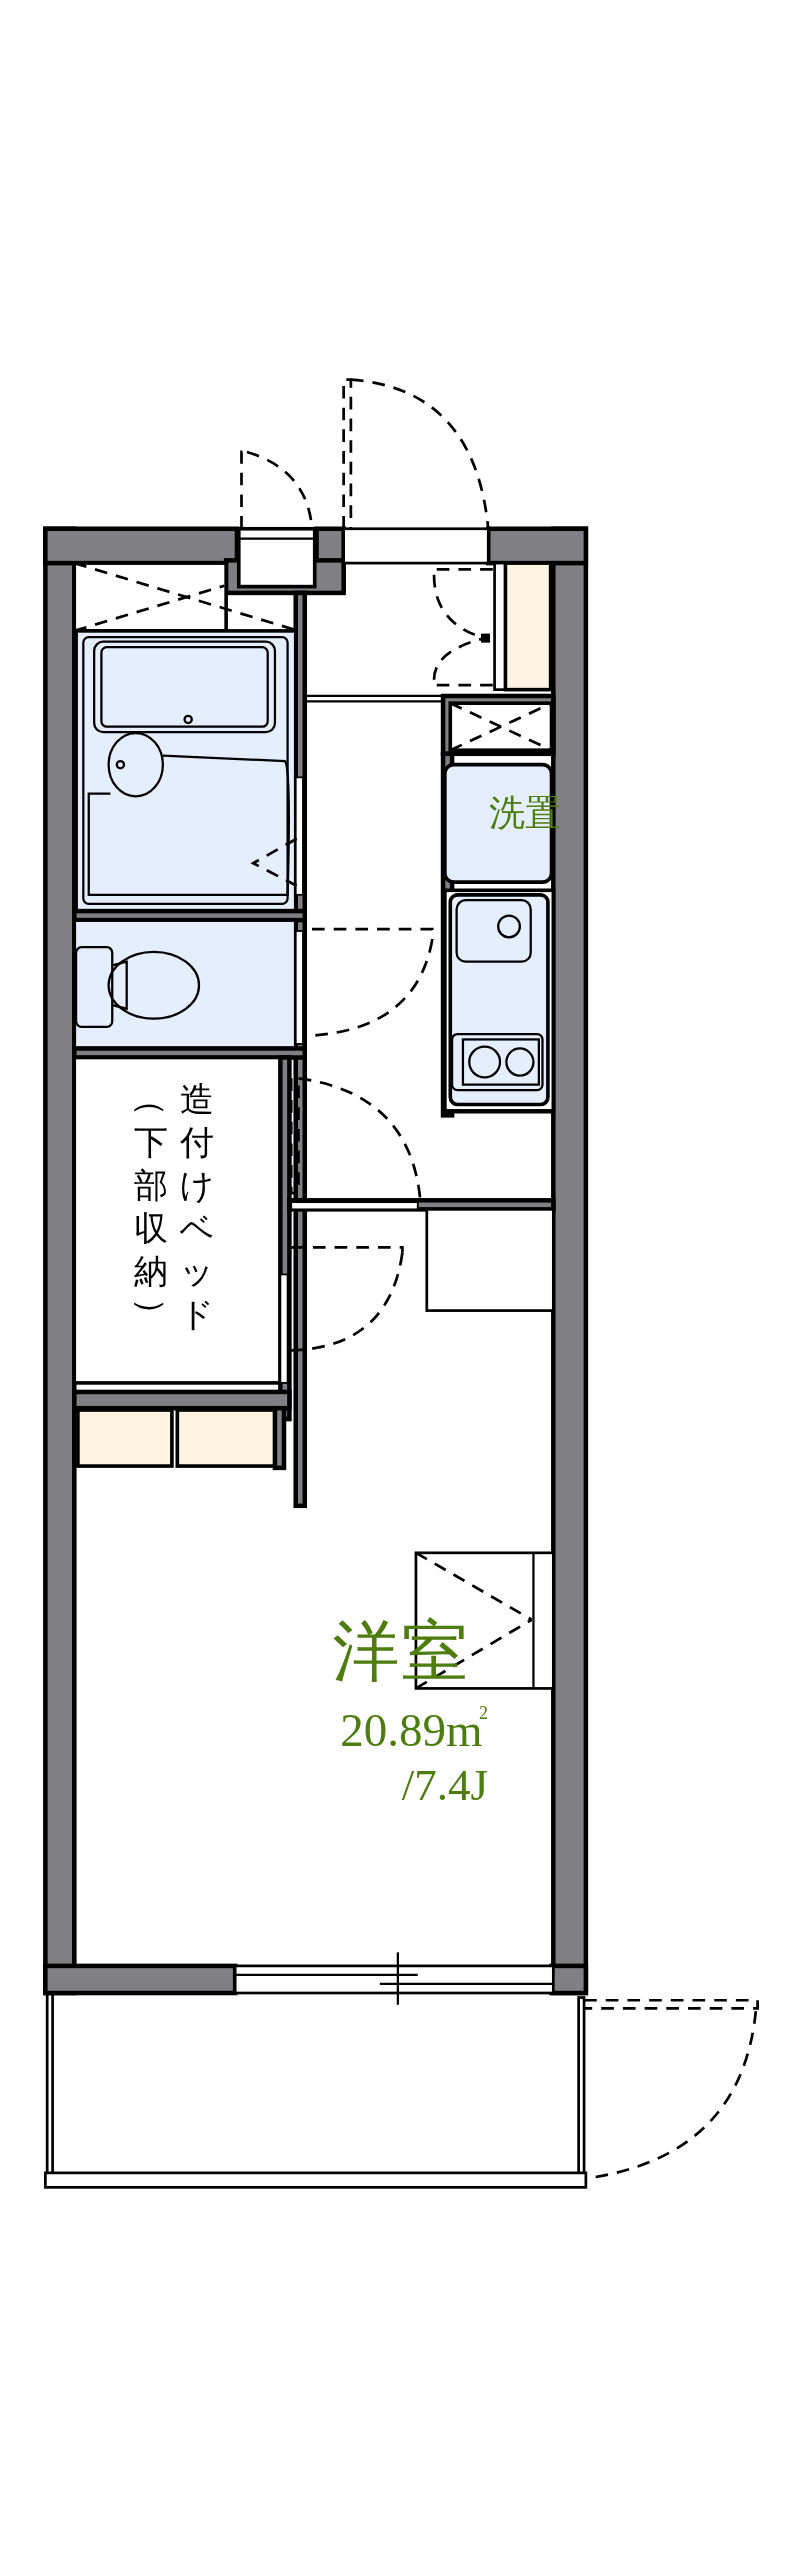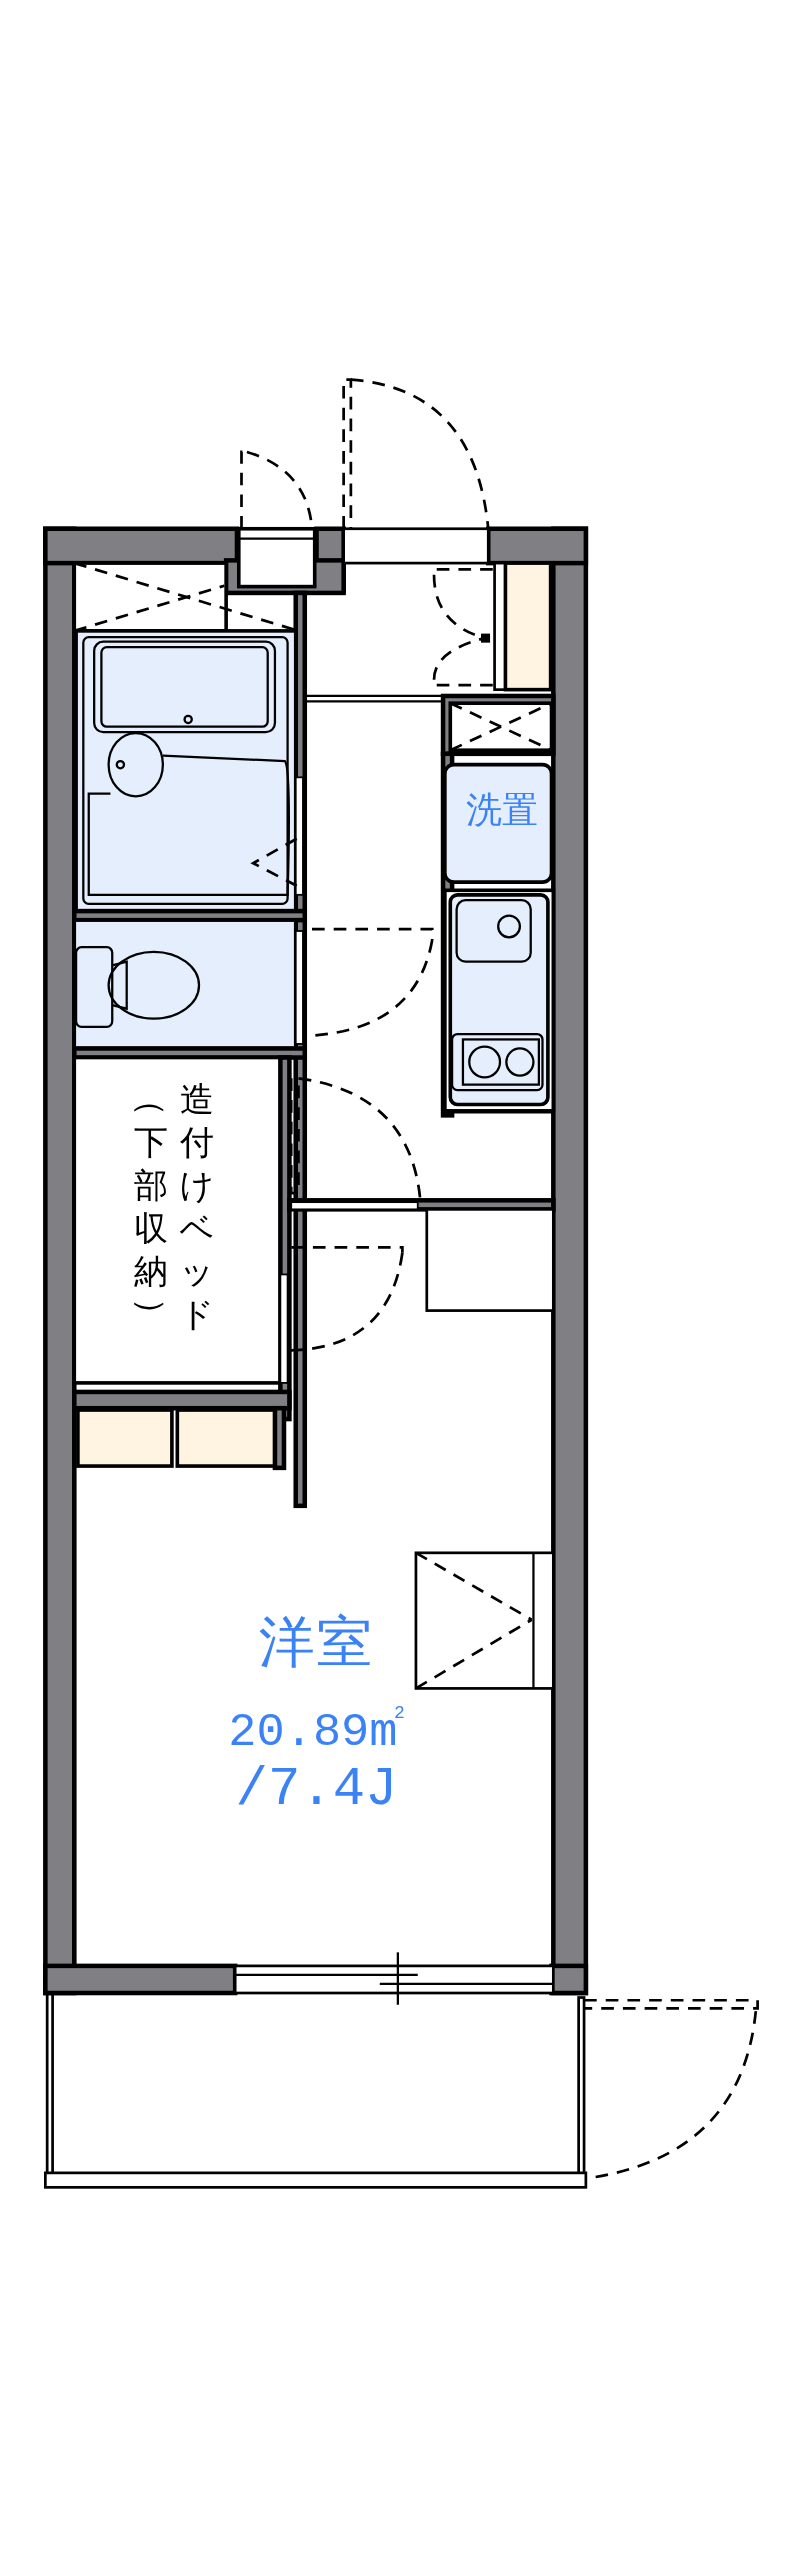--- a/index.html
+++ b/index.html
@@ -1,22 +1,22 @@
 <!DOCTYPE html>
 <html style="font-size:14.5px"><head>
 <meta charset="utf-8">
 <style>
   html, body { margin: 0; padding: 0; background: #ffffff; }
   body { width: 812px; height: 2576px; position: relative; overflow: hidden; font-family: "DejaVu Sans", sans-serif; }
   #plan { position: absolute; left: 0; top: 0; width: 812px; height: 2576px; }
-  .lbl { position: absolute; color: #3b82f6; font-family: Liberation Mono, monospace; line-height: 1; text-align: center; }
-  .room-name { left: 163px; top: 1618px; width: 307px; font-size: 56px; letter-spacing: 1.8px; }
+  .lbl { position: absolute; color: #4d7c0f; font-family: Liberation Serif, serif; line-height: 1; text-align: right; }
+  .room-name { left: 163px; top: 1618px; width: 307px; font-size: 67px; letter-spacing: 1.8px; }
   .room-area { left: 145px; top: 1704px; width: 343px; font-size: 47px; }
   .room-area sup { font-size: 18px; vertical-align: 27px; margin-left: -3.6px; }
-  .room-jo { left: 145px; top: 1763px; width: 343px; font-size: 54px; }
+  .room-jo { left: 145px; top: 1763px; width: 343px; font-size: 45px; }
   .washer { left: 443px; top: 795px; width: 118px; font-size: 36px; }
   .vcol { position: absolute; width: 42px; font-size: 34px; line-height: 43px; text-align: center; }
   .vcol span { display: block; }
   .vcol-1 { left: 176px; top: 1078px; }
   .vcol-2 { left: 130px; top: 1078px; }
 </style>
 </head>
 <body>
 
 <svg id="plan" viewBox="0 0 898 2850" xmlns="http://www.w3.org/2000/svg">

